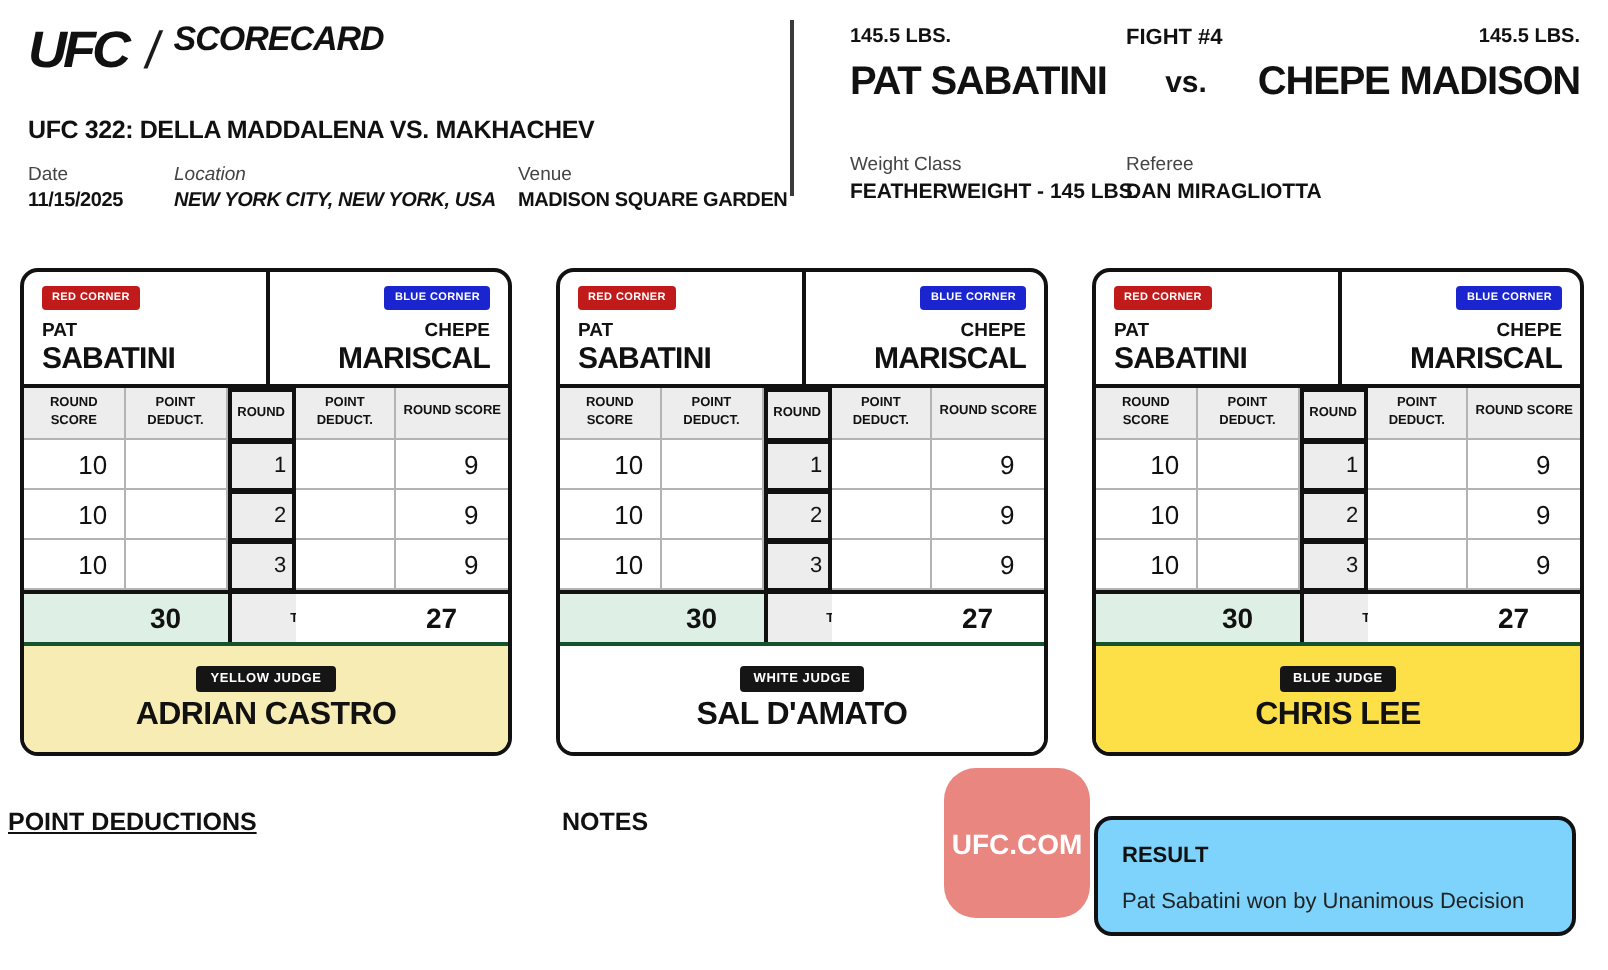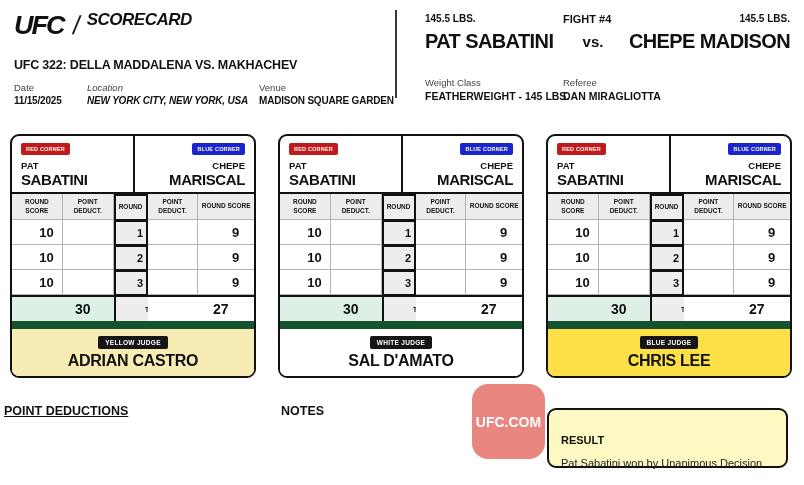--- a/index.html
+++ b/index.html
@@ -42,41 +42,41 @@
   .corner-badge.red { left:9px; background:#c11a1a; }
   .corner-badge.blue { right:9px; background:#1b25cf; }
   .fighter-first { position:absolute; top:24px; font-size:9.5px; font-weight:bold; }
   .fighter-last  { position:absolute; top:35px; font-size:15px; font-weight:bold; letter-spacing:-0.4px; }
   .fl { left:9px; } .fr { right:9px; text-align:right; }
 
   .tbl { display:grid; grid-template-columns:21% 21% 14% 21% 23%; flex:none; }
   .cell { border-right:1px solid #b3b3b3; border-bottom:1px solid #b3b3b3; display:flex; align-items:center; justify-content:center; text-align:center; }
   .cell.last { border-right:none; }
   .hcell { height:26px; background:#ededed; font-size:6.5px; font-weight:bold; line-height:1.25; padding:2px; }
-  .rcell { height:25px; font-size:13px; font-weight:bold; background:#fff;padding-left:19px; }
+  .rcell { height:25px; font-size:13px; font-weight:normal; background:#fff;padding-left:19px; }
   .roundcol { background:#ededed; border:2px solid #111; border-bottom-width:1px; }
   .roundcol.num { font-size:11px; }
   .total-row { height:26px;padding-left:40px; }
   .tr-red { grid-column:1/3; background:#def0e6; border-top:2px solid #111; border-right:none; font-size:14px; font-weight:bold; }
   .tr-label { background:#ededed; border:2px solid #111; font-size:6.5px; font-weight:bold; }
   .tr-blue { grid-column:4/6; background:#fff; border-top:2px solid #111; border-right:none; font-size:14px; font-weight:bold; }
   .cell.total-row { border-bottom:none; }
 
-  .judge-footer { flex:1; border-top:8px solid #14532d; display:flex; flex-direction:column; align-items:center; justify-content:center; gap:3px; }
+  .judge-footer { flex:1; border-top:2px solid #14532d; display:flex; flex-direction:column; align-items:center; justify-content:center; gap:3px; }
   .judge-yellow { background:#f7ecb4; }
   .judge-white  { background:#ffffff; }
   .judge-blue   { background:#fde047; }
   .judge-badge { background:#151515; color:#fff; font-size:6.5px; font-weight:bold; padding:3px 7px; border-radius:2px; letter-spacing:0.3px; }
   .judge-name { font-size:16px; font-weight:bold; letter-spacing:-0.3px; }
 
   
   .pd-label { position:absolute; left:4px; top:404px; font-size:12.5px; font-weight:bold;text-decoration:underline; }
   .notes-label { position:absolute; left:281px; top:404px; font-size:12.5px; font-weight:bold; }
   .stamp { position:absolute; left:472px; top:384px; width:73px; height:75px; background:#e8867f; border-radius:16px; display:flex; align-items:center; justify-content:center; color:#fff; font-size:14px; font-weight:bold; }
-  .result-box { position:absolute; left:547px; top:408px; width:241px; height:60px; border:2px solid #111; border-radius:9px; background:#fef9c3; padding:24px 12px; }
+  .result-box { position:absolute; left:547px; top:408px; width:241px; height:60px; border:2px solid #111; border-radius:9px; background:#7dd3fc; padding:12px 12px; }
   .result-label { font-size:11px; font-weight:bold; }
   .result-text { font-size:11px; margin-top:11px; color:#222; }
 </style>
 </head>
 <body>
 
 <div class="page">
 
   <div class="logo">
     <span class="ufc">UFC</span>

